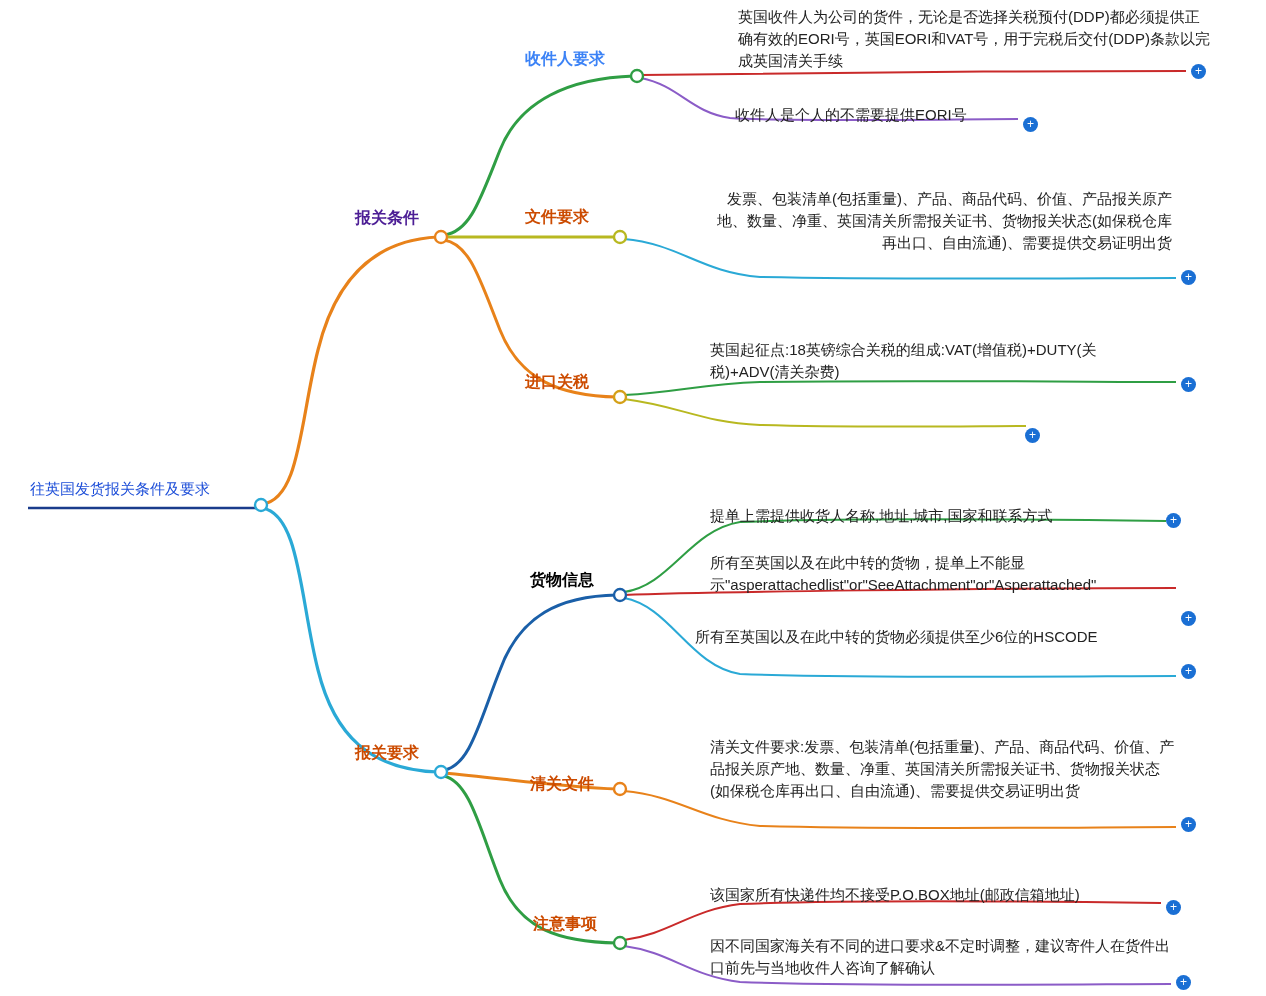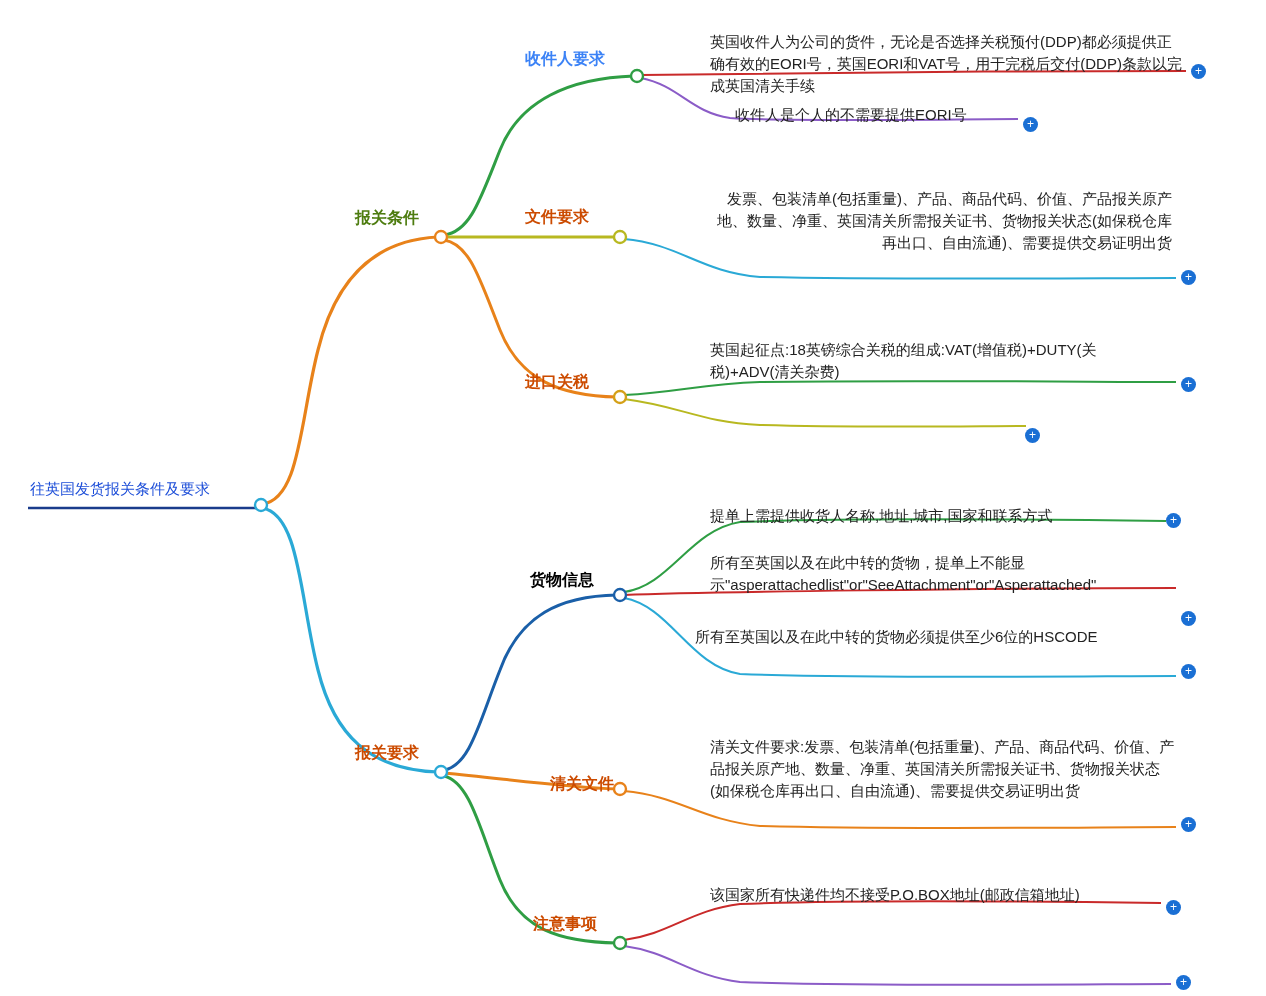--- a/index.html
+++ b/index.html
@@ -107,25 +107,25 @@
     <circle cx="637" cy="76" r="6" fill="#ffffff" stroke="#2f9e44" stroke-width="2.4"></circle>
     <circle cx="620" cy="237" r="6" fill="#ffffff" stroke="#b8b820" stroke-width="2.4"></circle>
     <circle cx="620" cy="397" r="6" fill="#ffffff" stroke="#d4a017" stroke-width="2.4"></circle>
     <circle cx="620" cy="595" r="6" fill="#ffffff" stroke="#1a5fa8" stroke-width="2.4"></circle>
     <circle cx="620" cy="789" r="6" fill="#ffffff" stroke="#e8821a" stroke-width="2.4"></circle>
     <circle cx="620" cy="943" r="6" fill="#ffffff" stroke="#2f9e44" stroke-width="2.4"></circle>
   </svg>
 
   <div class="node root-label" style="left:30px; top:478px; width:232px;">往英国发货报关条件及要求</div>
 
-  <div class="node branch-label" style="left:355px; top:206px; color:#4d7c0f;">报关条件</div>
+  <div class="node branch-label" style="left:355px; top:206px; color:#4c1d95;">报关条件</div>
 
   <div class="node branch-label" style="left:525px; top:47px; color:#3b82f6;">收件人要求</div>
 
-  <div class="node leaf-label" style="left:710px; top:6px; width:472px;margin-top:25px;">英国收件人为公司的货件，无论是否选择关税预付(DDP)都必须提供正确有效的EORI号，英国EORI和VAT号，用于完税后交付(DDP)条款以完成英国清关手续</div>
+  <div class="node leaf-label" style="left:738px; top:6px; width:472px;">英国收件人为公司的货件，无论是否选择关税预付(DDP)都必须提供正确有效的EORI号，英国EORI和VAT号，用于完税后交付(DDP)条款以完成英国清关手续</div>
   <div class="plus" style="left:1191px; top:64px; background:#1a6fd4;">+</div>
 
   <div class="node leaf-label" style="left:735px; top:104px; width:290px;">收件人是个人的不需要提供EORI号</div>
   <div class="plus" style="left:1023px; top:117px; background:#1a6fd4;">+</div>
 
   <div class="node branch-label" style="left:525px; top:205px; color:#cc4b00;">文件要求</div>
 
   <div class="node leaf-label" style="left:710px; top:188px; width:462px;text-align:right;">发票、包装清单(包括重量)、产品、商品代码、价值、产品报关原产地、数量、净重、英国清关所需报关证书、货物报关状态(如保税仓库再出口、自由流通)、需要提供交易证明出货</div>
   <div class="plus" style="left:1181px; top:270px; background:#1a6fd4;">+</div>
 
@@ -142,25 +142,26 @@
 
   <div class="node leaf-label" style="left:710px; top:505px; width:445px;">提单上需提供收货人名称,地址,城市,国家和联系方式</div>
   <div class="plus" style="left:1166px; top:513px; background:#1a6fd4;">+</div>
 
   <div class="node leaf-label" style="left:710px; top:552px; width:467px;">所有至英国以及在此中转的货物，提单上不能显示"asperattachedlist"or"SeeAttachment"or"Asperattached"</div>
   <div class="plus" style="left:1181px; top:611px; background:#1a6fd4;">+</div>
 
   <div class="node leaf-label" style="left:695px; top:626px; width:452px;">所有至英国以及在此中转的货物必须提供至少6位的HSCODE</div>
   <div class="plus" style="left:1181px; top:664px; background:#1a6fd4;">+</div>
 
-  <div class="node branch-label" style="left:530px; top:772px; color:#cc4b00;margin-left:20px;">清关文件</div>
+  <div class="node branch-label" style="left:530px; top:772px; color:#cc4b00;">清关文件</div>
 
   <div class="node leaf-label" style="left:710px; top:736px; width:467px;">清关文件要求:发票、包装清单(包括重量)、产品、商品代码、价值、产品报关原产地、数量、净重、英国清关所需报关证书、货物报关状态(如保税仓库再出口、自由流通)、需要提供交易证明出货</div>
   <div class="plus" style="left:1181px; top:817px; background:#1a6fd4;">+</div>
 
   <div class="node branch-label" style="left:533px; top:912px; color:#cc4b00;">注意事项</div>
 
   <div class="node leaf-label" style="left:710px; top:884px; width:452px;">该国家所有快递件均不接受P.O.BOX地址(邮政信箱地址)</div>
   <div class="plus" style="left:1166px; top:900px; background:#1a6fd4;">+</div>
 
+  <div class="node leaf-label" style="left:710px; top:935px; width:467px;">因不同国家海关有不同的进口要求&amp;不定时调整，建议寄件人在货件出口前先与当地收件人咨询了解确认</div>
   <div class="plus" style="left:1176px; top:975px; background:#1a6fd4;">+</div>
 
 </div>
 
 </body></html>

